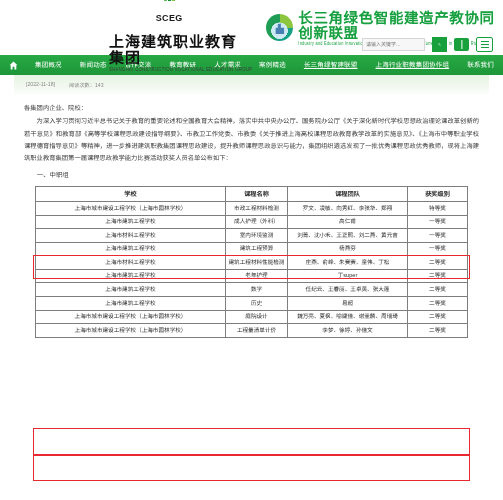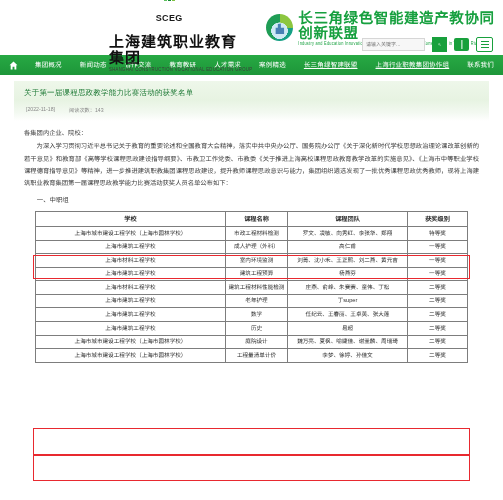--- a/index.html
+++ b/index.html
@@ -183,23 +183,20 @@
     <a href="#">教育教研</a>
     <a href="#">人才需求</a>
     <a href="#">案例精选</a>
     <a href="#" class="underlined">长三角绿智建联盟</a>
     <a href="#" class="underlined">上海行业职教集团协作组</a>
     <a href="#">联系我们</a>
   </nav>
 
   <div class="article">
 
-    <div class="title-band">
-      <div class="art-title">关于第一届课程思政教学能力比赛活动的获奖名单</div>
-    </div>
     <div class="art-meta">
       <span>[2022-11-18]</span>
       <span>阅读次数：143</span>
     </div>
 
     <div class="body-text">
       <p>各集团内企业、院校：</p>
       <p class="indent">为深入学习贯彻习近平总书记关于教育的重要论述和全国教育大会精神，落实中共中央办公厅、国务院办公厅《关于深化新时代学校思想政治理论课改革创新的若干意见》和教育部《高等学校课程思政建设指导纲要》、市教卫工作党委、市教委《关于推进上海高校课程思政教育教学改革的实施意见》、《上海市中等职业学校课程德育指导意见》等精神，进一步推进建筑职教集团课程思政建设，提升教师课程思政意识与能力，集团组织遴选发现了一批优秀课程思政优秀教师，现将上海建筑职业教育集团第一届课程思政教学能力比赛活动获奖人员名单公布如下：</p>
       <div class="section-h">一、中职组</div>
     </div>

